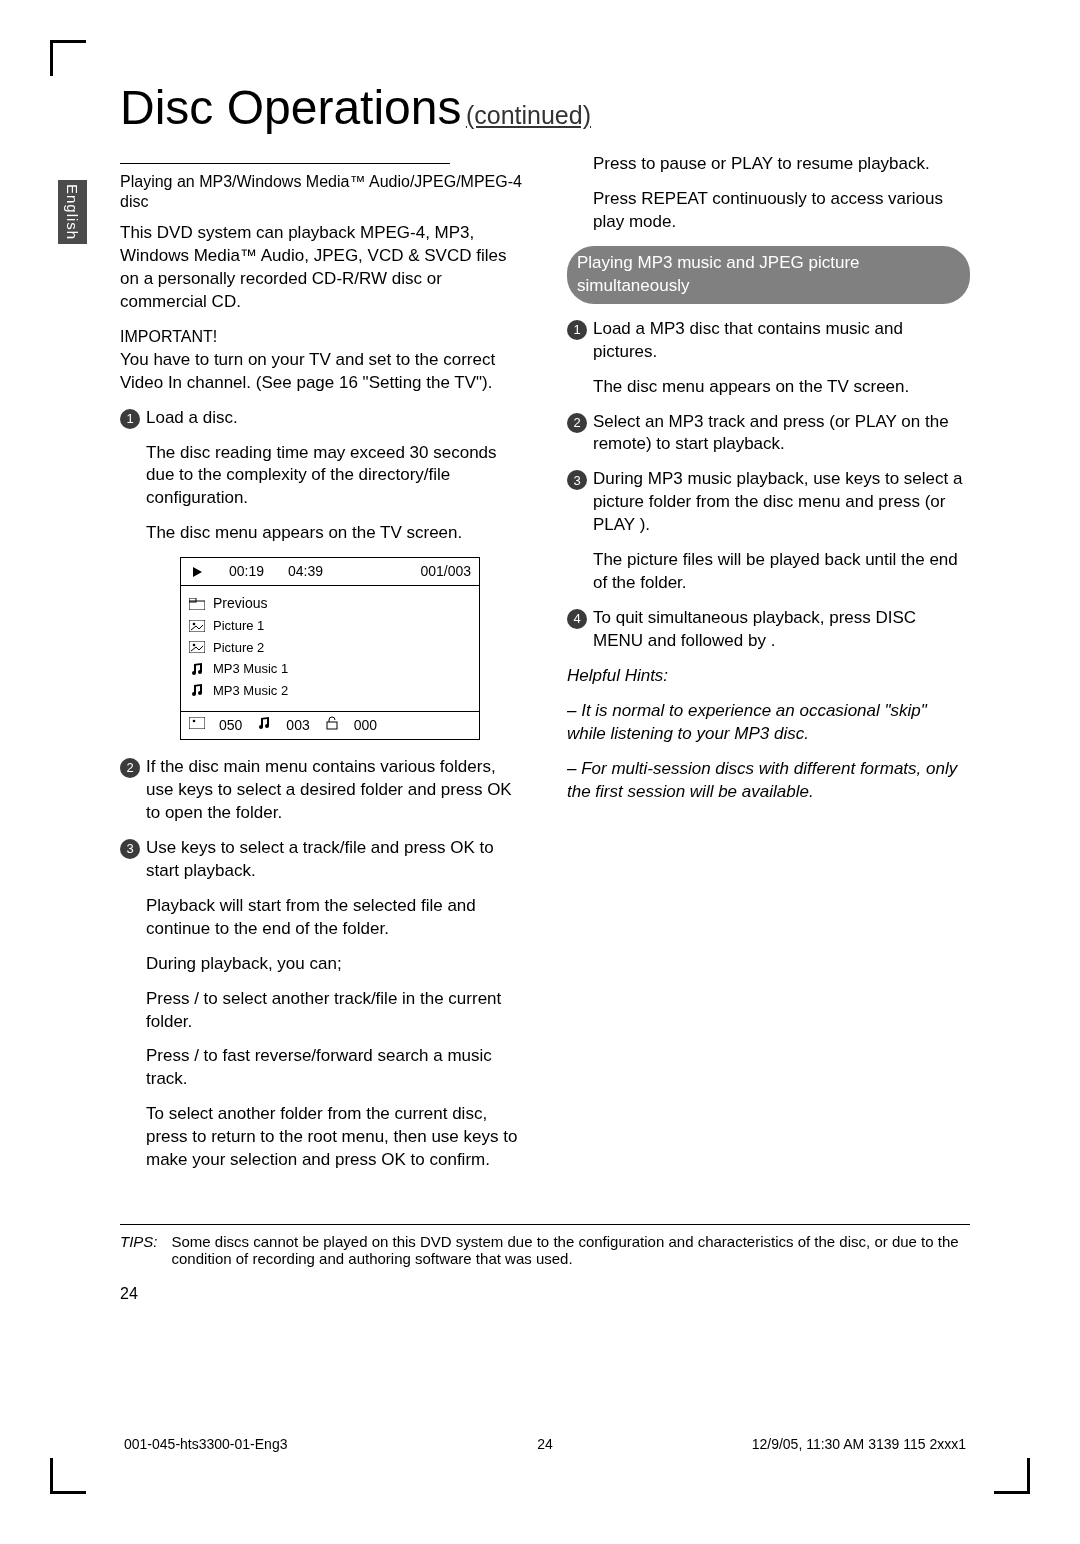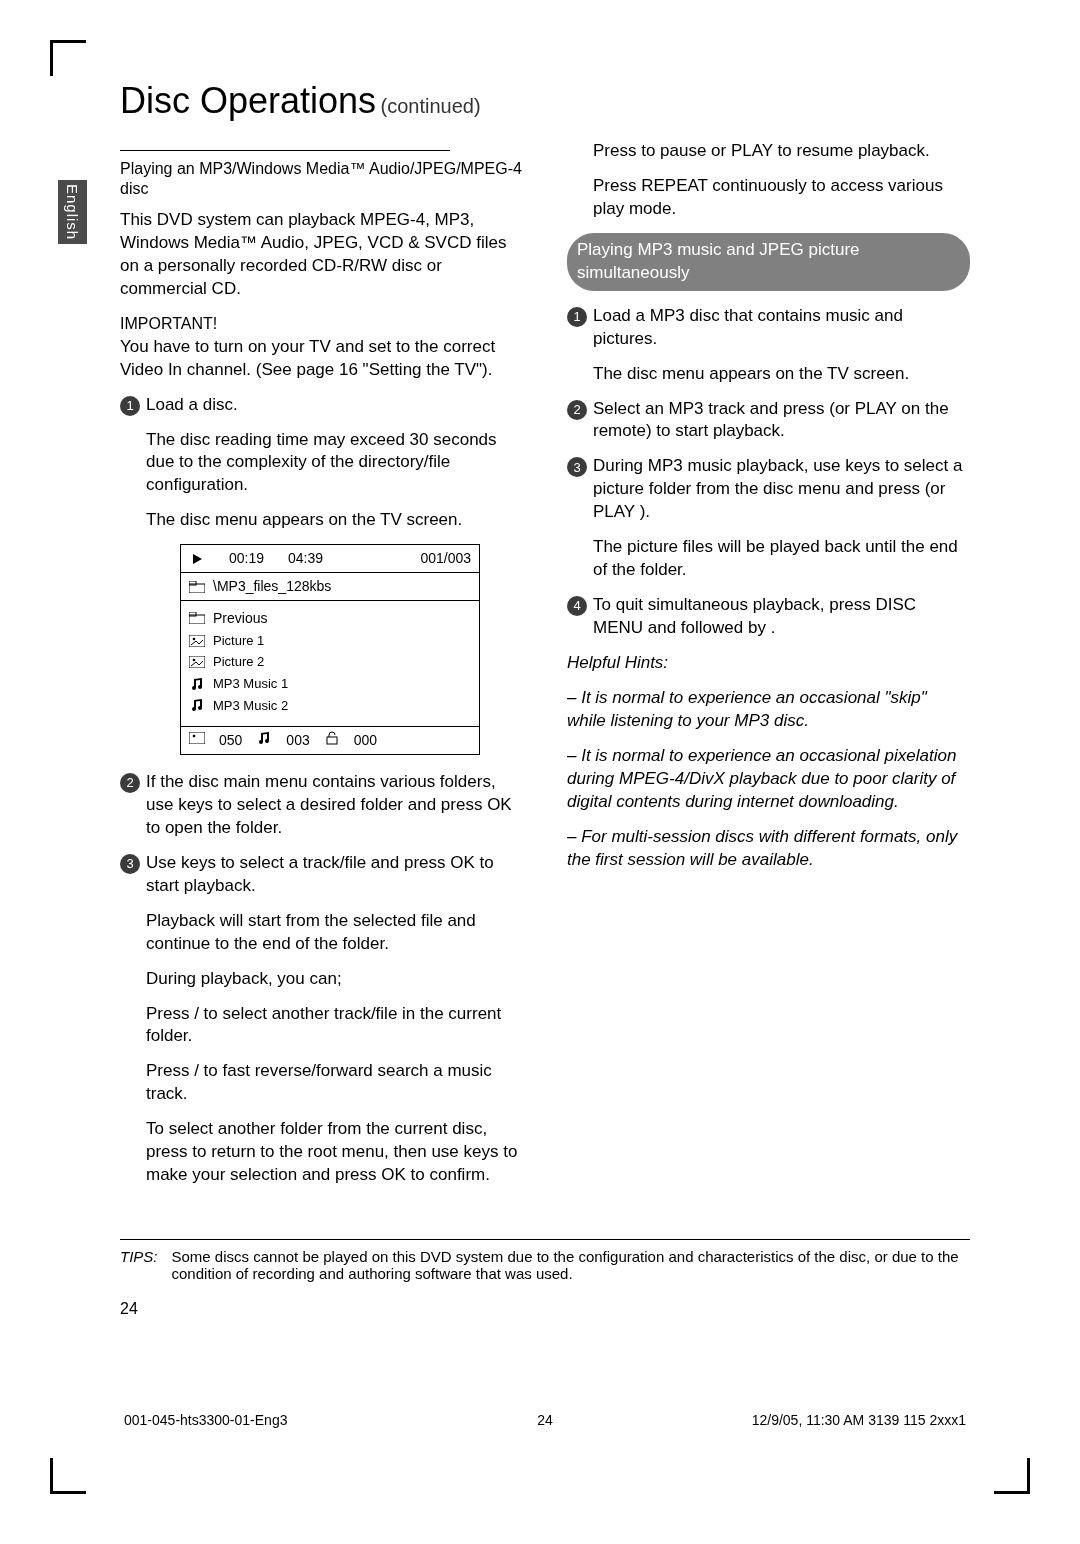--- a/index.html
+++ b/index.html
@@ -4,22 +4,22 @@
 <style>
   * { box-sizing: border-box; margin: 0; padding: 0; }
   body { background: #fff; font-family: "Gill Sans", "Gill Sans MT", sans-serif; color: #000; }
   .page-wrap { width: 1080px; height: 1544px; position: relative; background: #fff; }
   .crop-tl { position:absolute; top:40px; left:50px; width:36px; height:36px; border-left:3px solid #000; border-top:3px solid #000;}
   .crop-bl { position:absolute; bottom:50px; left:50px; width:36px; height:36px; border-left:3px solid #000; border-bottom:3px solid #000;}
   .crop-br { position:absolute; bottom:50px; right:50px; width:36px; height:36px; border-right:3px solid #000; border-bottom:3px solid #000;}
   .page { position:absolute; top:80px; left:120px; right:110px; bottom:80px; }
   .lang-tab { position:absolute; left:-62px; top:100px; background:#4b4b4b; color:#fff; font-size:15px; letter-spacing:1px; padding:4px 6px; writing-mode:vertical-rl; text-orientation:mixed; }
   .header { margin-bottom:18px; }
-  .title { font-size:36px; font-weight:300; display:inline; }
-  .title-cont { font-size:20px; color:#333; }
+  .title { font-size:48px; font-weight:300; display:inline; }
+  .title-cont { font-size:25px; color:#333;text-decoration:underline; }
   .rule { border-top:1.5px solid #000; width:330px; margin:10px 0 8px 0; }
   .columns { display:flex; gap:44px; }
   .col { width:50%; font-size:17px; line-height:1.35; }
   .col p { margin-bottom:12px; }
   .section-h { font-size:16px; font-weight:300; line-height:1.25; margin-bottom:10px; }
   .imp { font-size:16px; }
   .step { display:flex; gap:6px; margin-bottom:12px; }
   .bullet { flex:0 0 20px; height:20px; border-radius:50%; background:#3b3b3b; color:#fff; font-size:13px; display:flex; align-items:center; justify-content:center; margin-top:2px;}
   .step-body { flex:1; }
   .indent { padding-left:26px; }
@@ -29,21 +29,21 @@
   .menu-top { display:flex; align-items:center; gap:24px; padding:4px 8px; border-bottom:1px solid #000;}
   .menu-path { display:flex; align-items:center; gap:8px; padding:4px 8px; border-bottom:1px solid #000;}
   .menu-list { padding:6px 8px 10px 8px; }
   .menu-row { display:flex; align-items:center; gap:8px; padding:2px 0; font-size:13px;}
   .m-prev { font-size:14px; }
   .menu-bottom { display:flex; gap:14px; padding:4px 8px; border-top:1px solid #000;}
   .ico { display:inline-flex; width:16px; height:14px; align-items:center; justify-content:center; }
   .tips { border-top:1px solid #000; margin-top:40px; padding-top:8px; font-size:15px; display:flex; gap:14px;}
   .tips-label { font-style:italic;}
   .page-num { font-size:16px; margin-top:18px;}
-  .footer { position:absolute; bottom:36px; left:0; right:0; display:flex; justify-content:space-between; font-size:14px; padding:0 4px;}
+  .footer { position:absolute; bottom:12px; left:0; right:0; display:flex; justify-content:space-between; font-size:14px; padding:0 4px;}
   .footer .mid { position:absolute; left:50%; transform:translateX(-50%);}
   svg { display:block; }
 </style>
 </head>
 <body>
 
 <div class="page-wrap">
   <div class="crop-tl"></div>
   <div class="crop-bl"></div>
   <div class="crop-br"></div>
@@ -78,29 +78,20 @@
           <div class="menu-top">
             <span class="ico">
                 <svg width="12" height="12">
                   <polygon points="2,1 11,6 2,11" fill="#000"></polygon>
                 </svg>
               </span>
             <span>00:19</span>
             <span>04:39</span>
             <span style="margin-left:auto">001/003</span>
           </div>
-          <div class="menu-path">
-            <span class="ico">
-                <svg width="16" height="12">
-                  <rect x="0" y="3" width="16" height="9" fill="none" stroke="#000"></rect>
-                  <rect x="0" y="0" width="7" height="4" fill="none" stroke="#000"></rect>
-                </svg>
-              </span>
-            <span>\MP3_files_128kbs</span>
-          </div>
           <div class="menu-list">
             <div class="menu-row">
               <span class="ico">
                   <svg width="16" height="12">
                     <rect x="0" y="3" width="16" height="9" fill="none" stroke="#000"></rect>
                     <rect x="0" y="0" width="7" height="4" fill="none" stroke="#000"></rect>
                   </svg>
                 </span>
               <span class="m-prev">Previous</span>
             </div>
@@ -204,21 +195,20 @@
         <p class="indent">The picture files will be played back until the end of the folder.</p>
 
         <div class="step">
           <div class="bullet">4</div>
           <div class="step-body">To quit simultaneous playback, press DISC MENU  and followed by      .</div>
         </div>
 
         <div class="hints">
           <p>Helpful Hints:</p>
           <p>–  It is normal to experience an occasional "skip" while listening to your MP3 disc.</p>
-          <p>–  It is normal to experience an occasional pixelation during MPEG-4/DivX playback due to poor clarity of digital contents during internet downloading.</p>
           <p>–  For multi-session discs with different formats, only the first session will be available.</p>
         </div>
       </div>
     </div>
 
     <div class="tips">
       <div class="tips-label">TIPS:</div>
       <div>Some discs cannot be played on this DVD system due to the configuration and characteristics of the disc, or due to the condition of recording and authoring software that was used.</div>
     </div>
     <div class="page-num">24</div>

